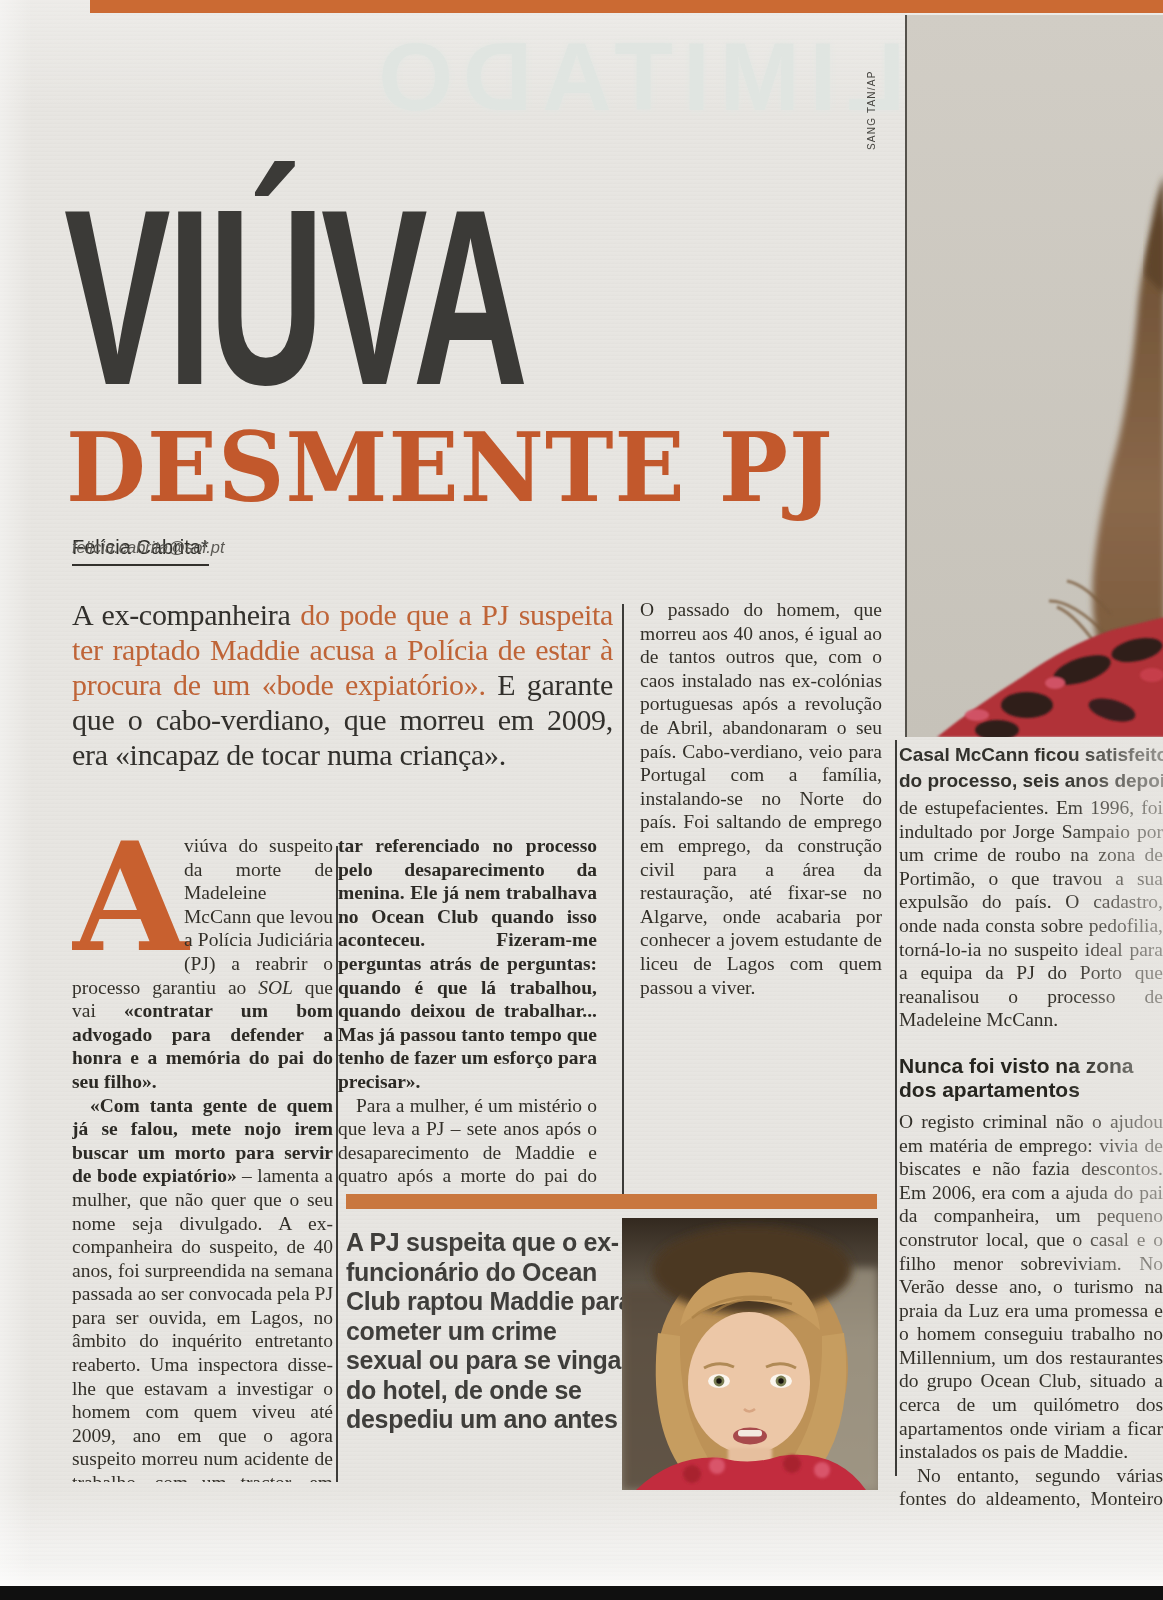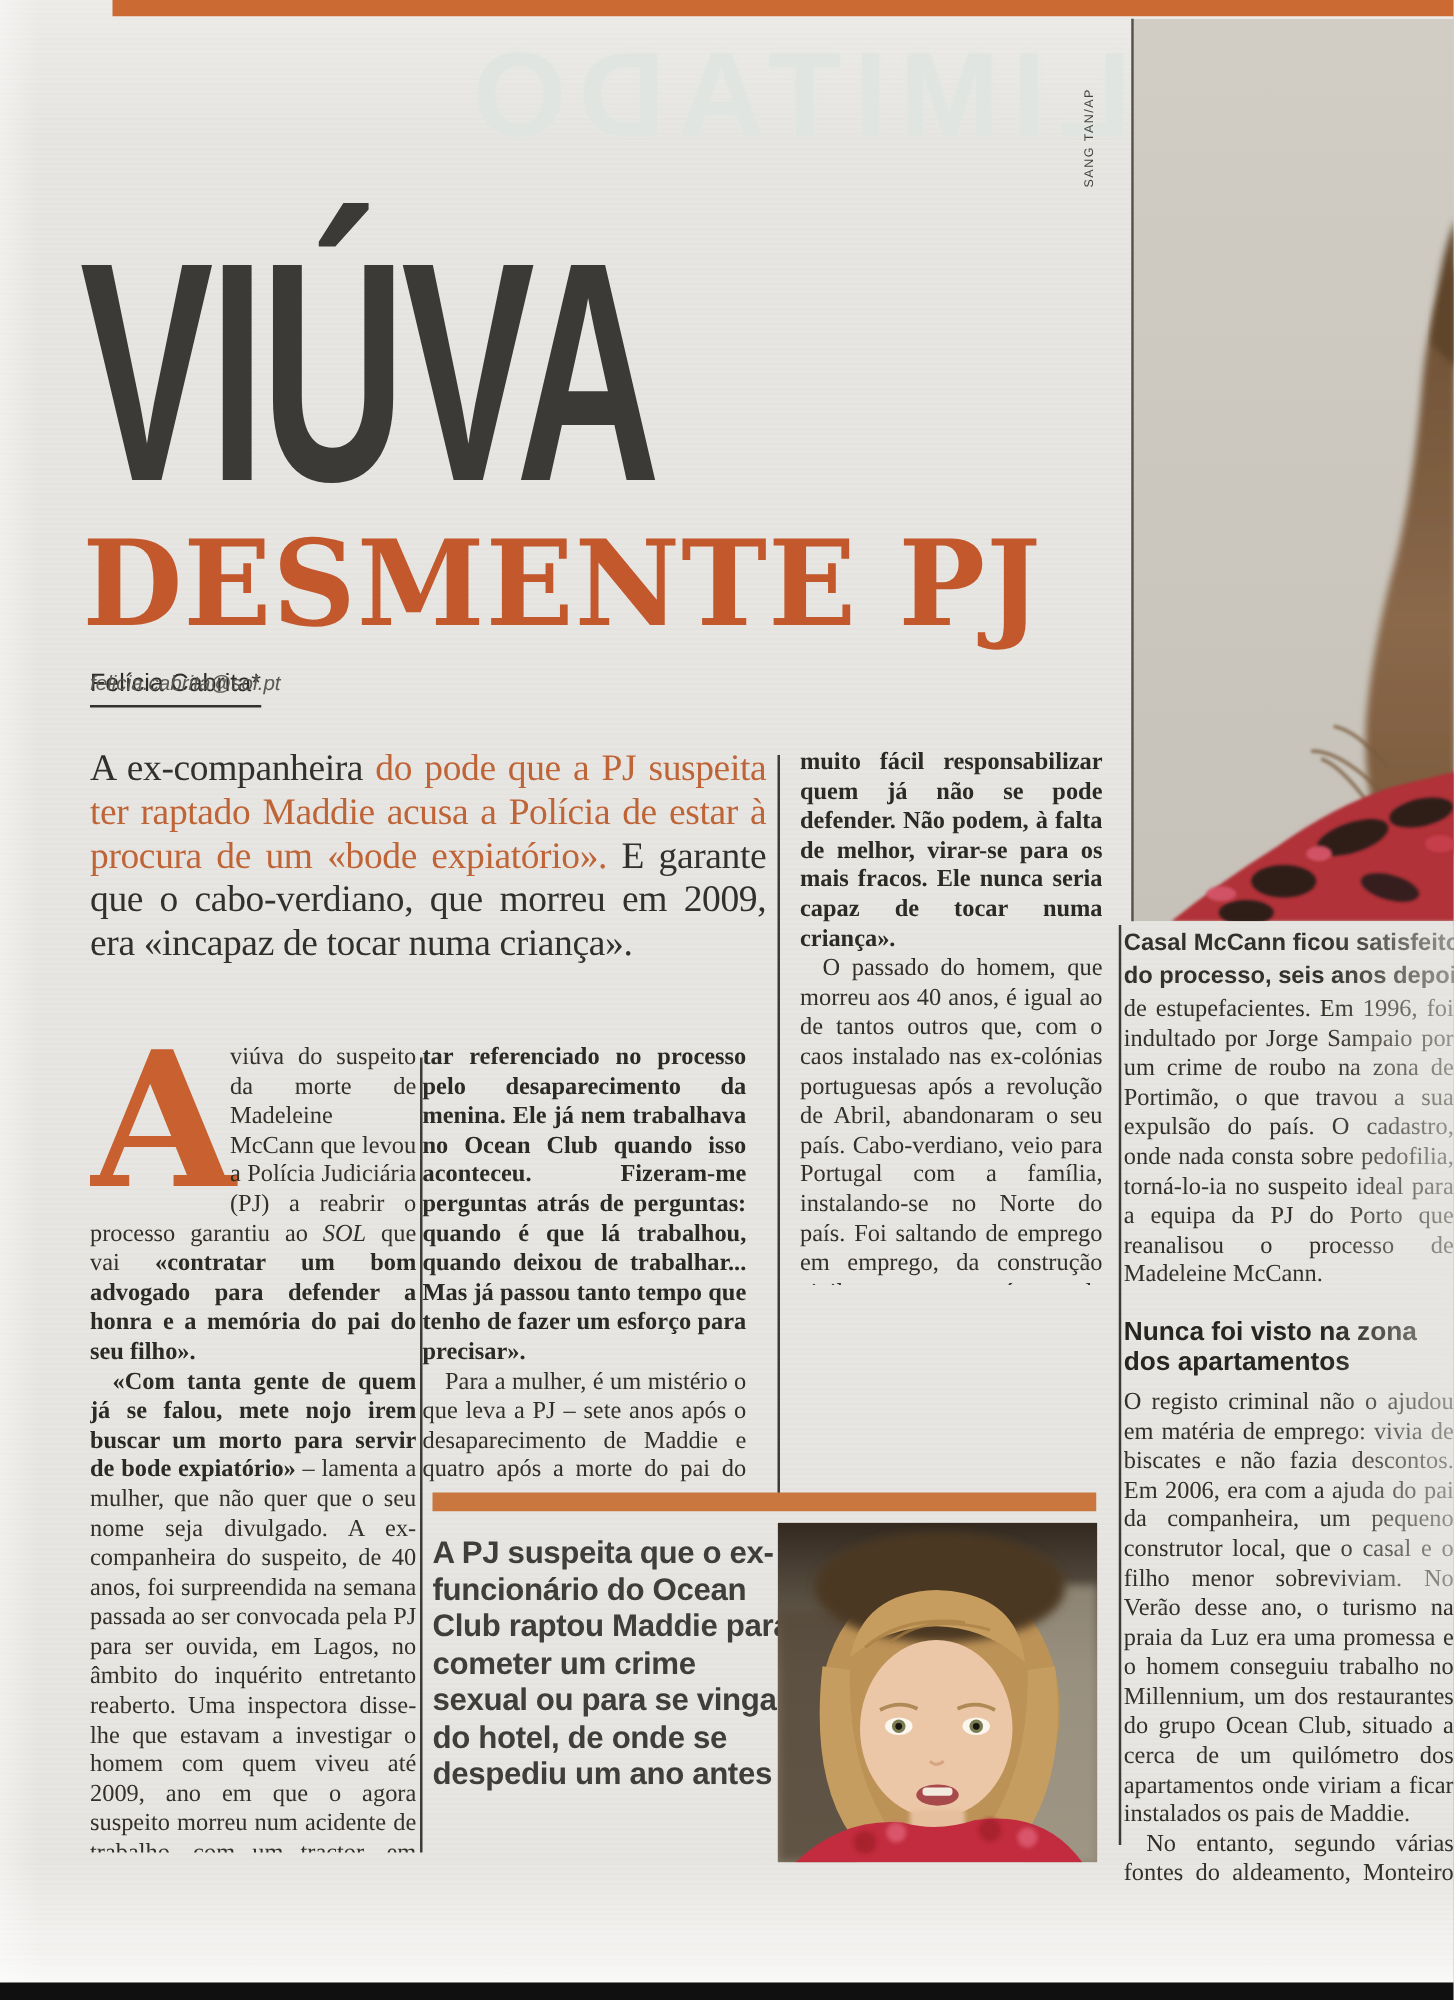--- a/index.html
+++ b/index.html
@@ -149,21 +149,20 @@
     <p><b>«Com tanta gente de quem já se falou, mete nojo irem buscar um morto para servir de bode expiatório»</b><span> – lamenta a mulher, que não quer que o seu nome seja divulgado. A ex-companheira do suspeito, de 40 anos, foi surpreendida na semana passada ao ser convocada pela PJ para ser ouvida, em Lagos, no âmbito do inquérito entretanto reaberto. Uma inspectora disse-lhe que estavam a investigar o homem com quem viveu até 2009, ano em que o agora suspeito morreu num acidente de trabalho, com um tractor, em Bragança.</span></p>
 
   </div>
 
   <div class="abs col col2">
     <p><b>tar referenciado no processo pelo desaparecimento da menina. Ele já nem trabalhava no Ocean Club quando isso aconteceu. Fizeram-me perguntas atrás de perguntas: quando é que lá trabalhou, quando deixou de trabalhar... Mas já passou tanto tempo que tenho de fazer um esforço para precisar».</b></p>
     <p><span>Para a mulher, é um mistério o que leva a PJ – sete anos após o desaparecimento de Maddie e quatro após a morte do pai do seu filho menor – a virar agulhas: </span></p>
   </div>
 
   <div class="abs col col3">
-    <p><b>muito fácil responsabilizar quem já não se pode defender. Não podem, à falta de melhor, virar-se para os mais fracos. Ele nunca seria capaz de tocar numa criança».</b></p>
     <p><span>O passado do homem, que morreu aos 40 anos, é igual ao de tantos outros que, com o caos instalado nas ex-colónias portuguesas após a revolução de Abril, abandonaram o seu país. Cabo-verdiano, veio para Portugal com a família, instalando-se no Norte do país. Foi saltando de emprego em emprego, da construção civil para a área da restauração, até fixar-se no Algarve, onde acabaria por conhecer a jovem estudante de liceu de Lagos com quem passou a viver.</span></p>
 
   </div>
 
   <div class="abs caption">
     <div>Casal McCann ficou satisfeito co</div>
     <div>do processo, seis anos depois d</div>
   </div>
 
   <div class="abs col col4">

